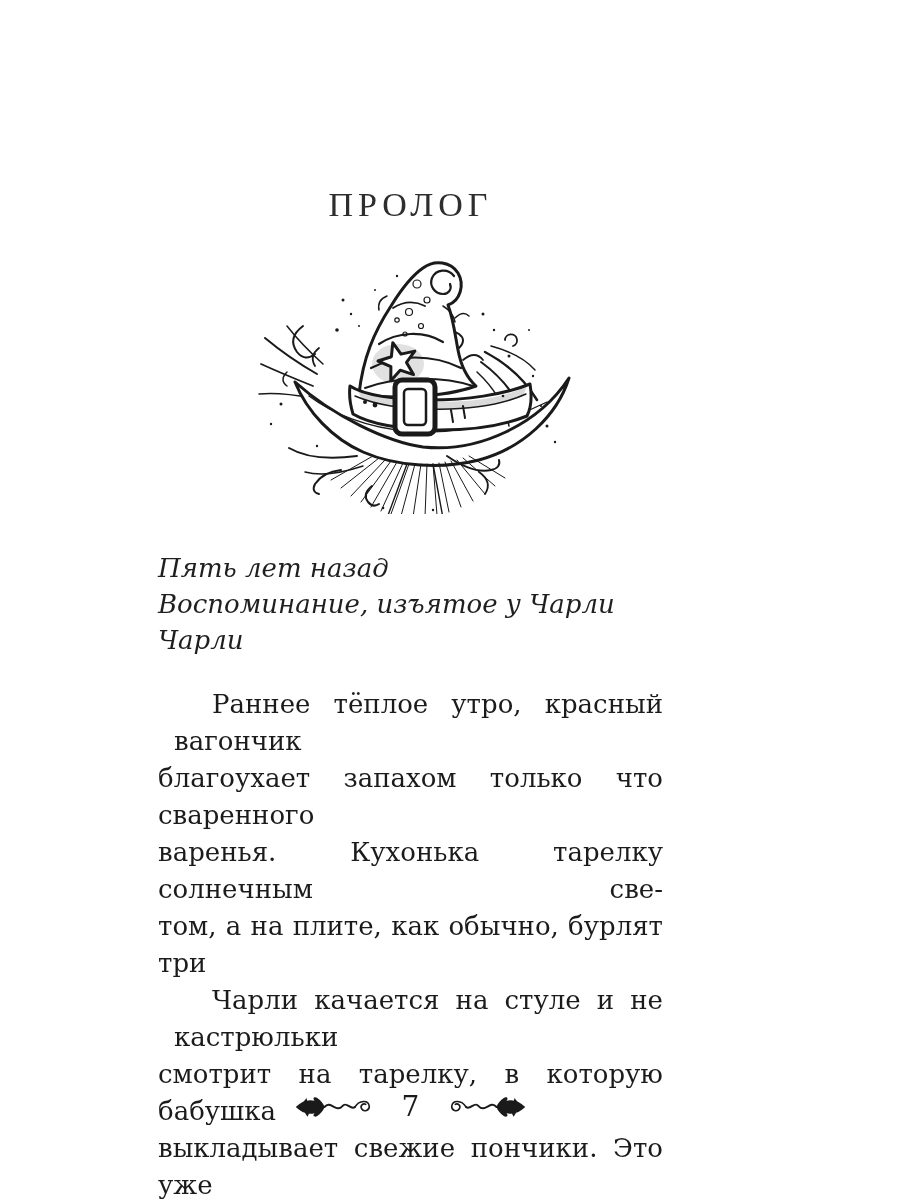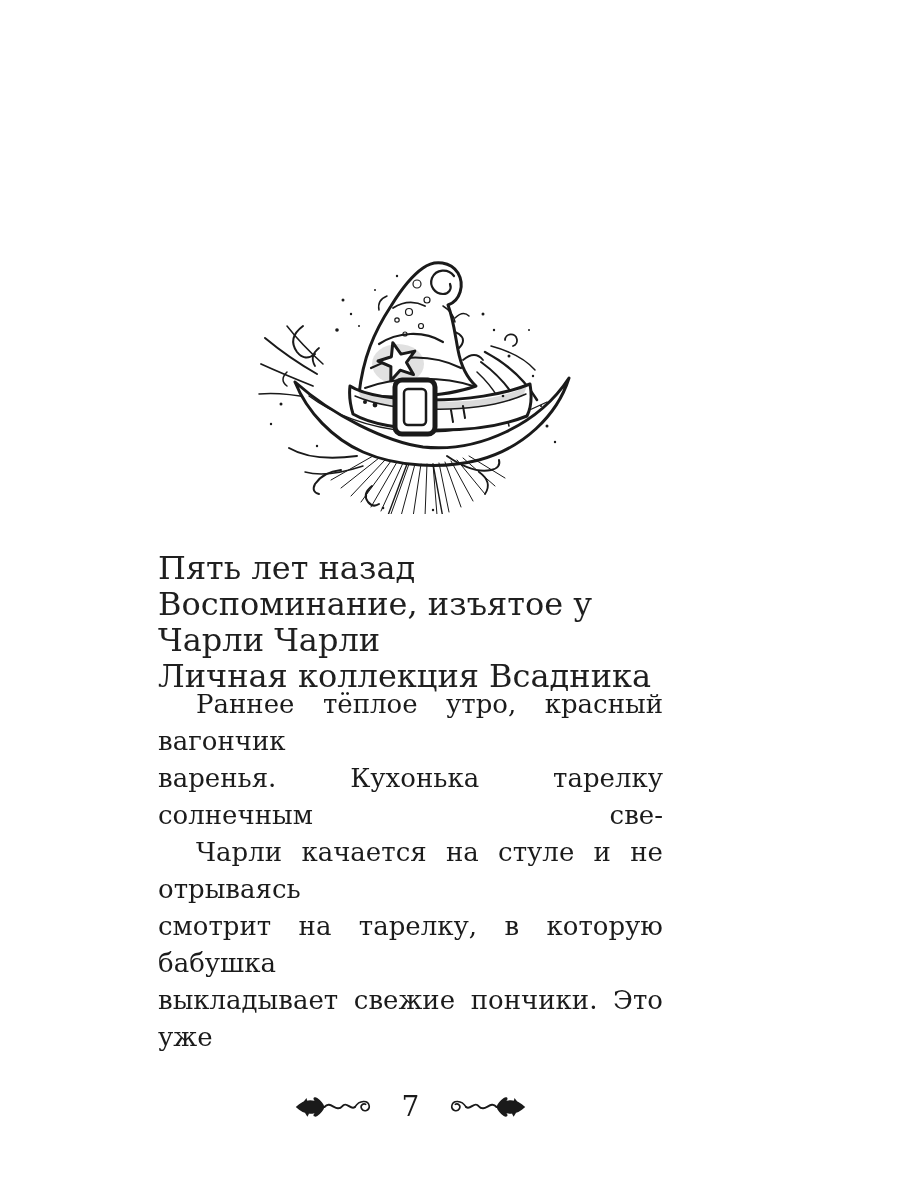--- a/index.html
+++ b/index.html
@@ -12,45 +12,46 @@
     position:absolute;top:186px;left:158px;width:505px;
     text-align:center;font-family:"Liberation Serif", serif;
     font-size:34px;font-weight:400;letter-spacing:5px;color:#2e2e2e;
   }
   .illustration{
     position:absolute;top:256px;left:247px;width:330px;height:258px;
   }
   .illustration svg{display:block;width:100%;height:100%;}
   .epigraph{
     position:absolute;top:550px;left:158px;width:505px;
-    font-size:32px;line-height:36px;color:#1f1f1f;
+    font-style:italic;font-size:26px;line-height:36px;color:#1f1f1f;
   }
   .body-text{
     position:absolute;top:686px;left:158px;width:505px;
     font-size:26px;line-height:37px;color:#1b1b1b;
   }
   .line{text-align:justify;text-align-last:justify;}
-  .line.first{text-indent:38px;}
+  .line.first{text-indent:38px;margin-left:16px;}
   .line.last{text-align-last:left;}
   .footer{
     position:absolute;top:1090px;left:158px;width:505px;height:34px;
     display:flex;align-items:center;justify-content:center;gap:22px;
   }
   .page-number{font-size:28px;color:#1b1b1b;line-height:1;}
   .ornament{width:86px;height:24px;}
   .ornament svg{display:block;width:100%;height:100%;}
   .ornament.flip svg{transform:scaleX(-1);}
   .ink{stroke:#1a1a1a;fill:none;stroke-linecap:round;}
   .inkfill{fill:#1a1a1a;stroke:none;}
 </style>
 </head>
 <body>
 
 <div class="page">
 
+  <div class="chapter-title">ПРОЛОГ</div>
 
   <div class="illustration">
     <svg viewBox="0 0 330 258" aria-hidden="true">
 
       <g class="ink">
         <path d="M70,118 q-28,-16 -52,-36" stroke-width="2"></path>
         <path d="M66,130 q-30,-12 -52,-22" stroke-width="1.8"></path>
         <path d="M64,142 q-30,-6 -52,-4" stroke-width="1.5"></path>
         <path d="M76,108 q-22,-20 -36,-38" stroke-width="1.5"></path>
         <path d="M56,70 q-16,12 -6,26 q8,10 18,2" stroke-width="2"></path>
@@ -155,30 +156,31 @@
           <circle cx="256" cy="140" r="1.3"></circle>
         <circle cx="294" cy="150" r="1.1"></circle>
           <circle cx="70" cy="190" r="1.2"></circle>
       </g>
     </svg>
   </div>
 
   <div class="epigraph">
       <div class="ep-line">Пять лет назад</div>
       <div class="ep-line">Воспоминание, изъятое у Чарли Чарли</div>
-      <div class="ep-line">Личная коллекция Всадника</div>
     </div>
 
   <div class="body-text">
       <div class="para">
         <div class="line first">Раннее тёплое утро, красный вагончик</div>
+        <div class="line">благоухает запахом только что сваренного</div>
         <div class="line">варенья. Кухонька тарелку солнечным све-</div>
+        <div class="line">том, а на плите, как обычно, бурлят три</div>
       </div>
       <div class="para">
-        <div class="line first">Чарли качается на стуле и не отрываясь</div>
+        <div class="line first">Чарли качается на стуле и не кастрюльки</div>
         <div class="line">смотрит на тарелку, в которую бабушка</div>
         <div class="line">выкладывает свежие пончики. Это уже</div>
       </div>
     </div>
 
   <div class="footer">
     <span class="ornament">
       <svg viewBox="0 0 96 26" aria-hidden="true">
         <path d="M2,13 C8,7 15,4 23,6 C20,3 23,1 26,3 C30,6 33,9 34,13 C33,17 30,20 26,23 C23,25 20,23 23,20 C15,22 8,19 2,13 Z" fill="#1a1a1a"></path>
         <path d="M10,8 l4,-5 l1,5" fill="#1a1a1a"></path>

